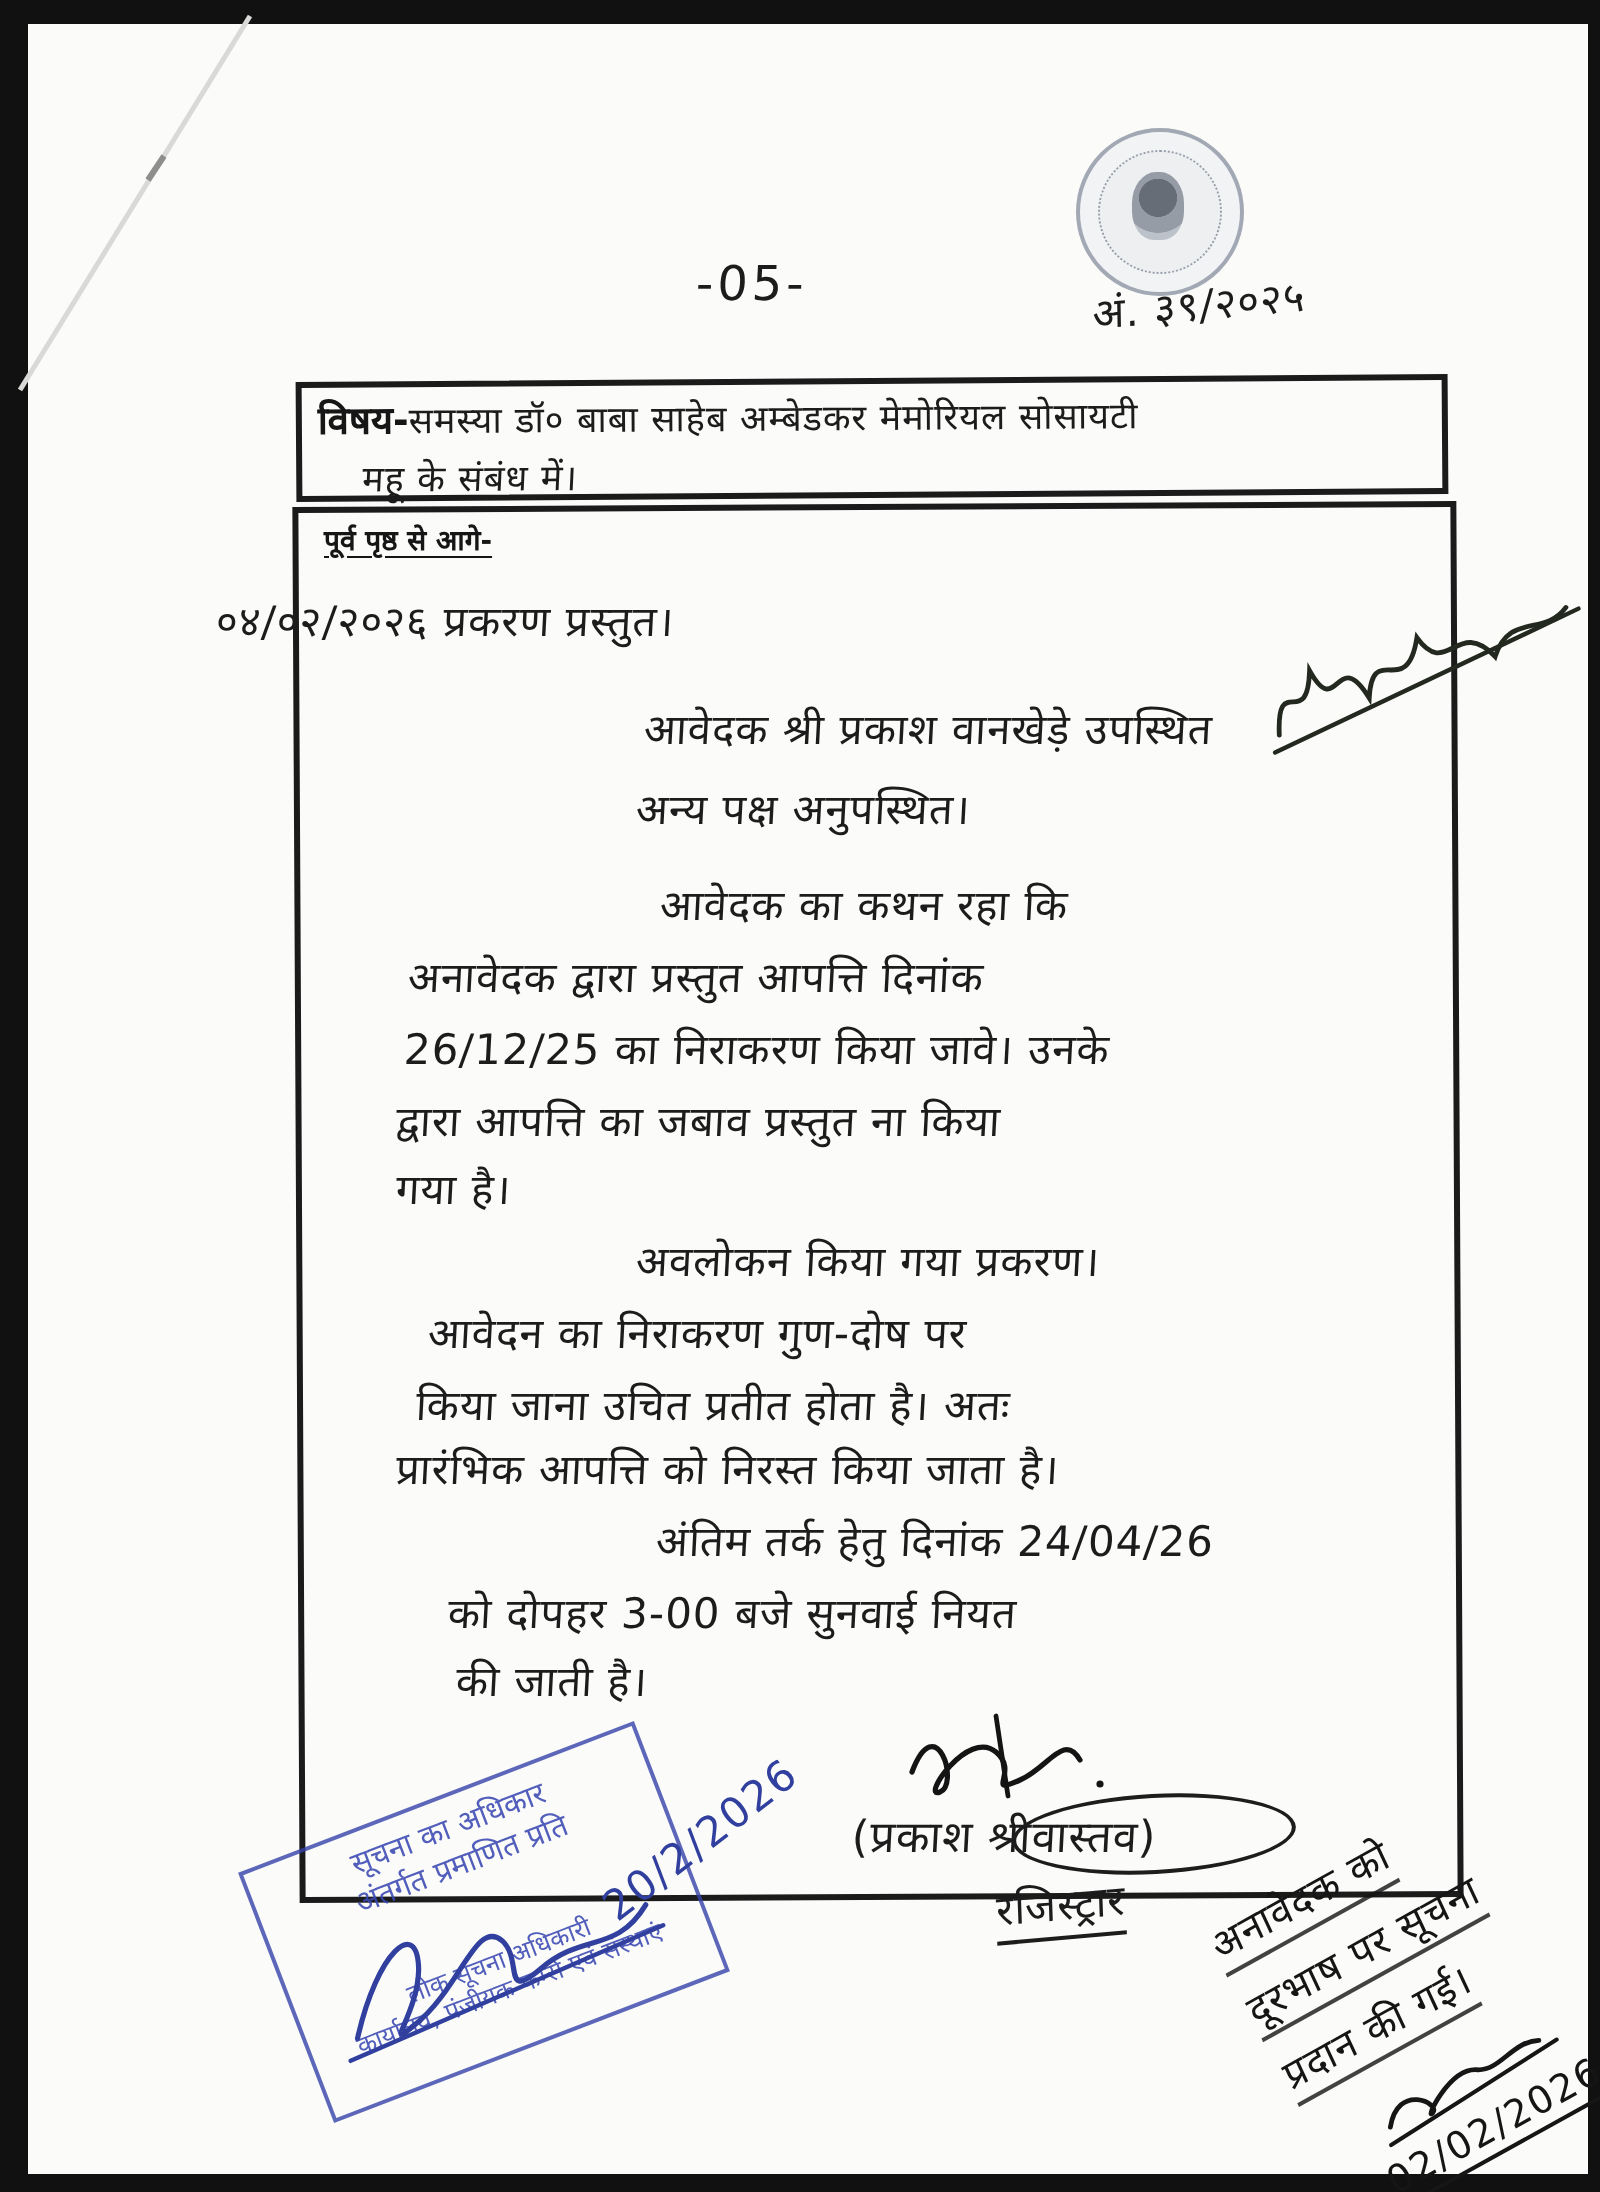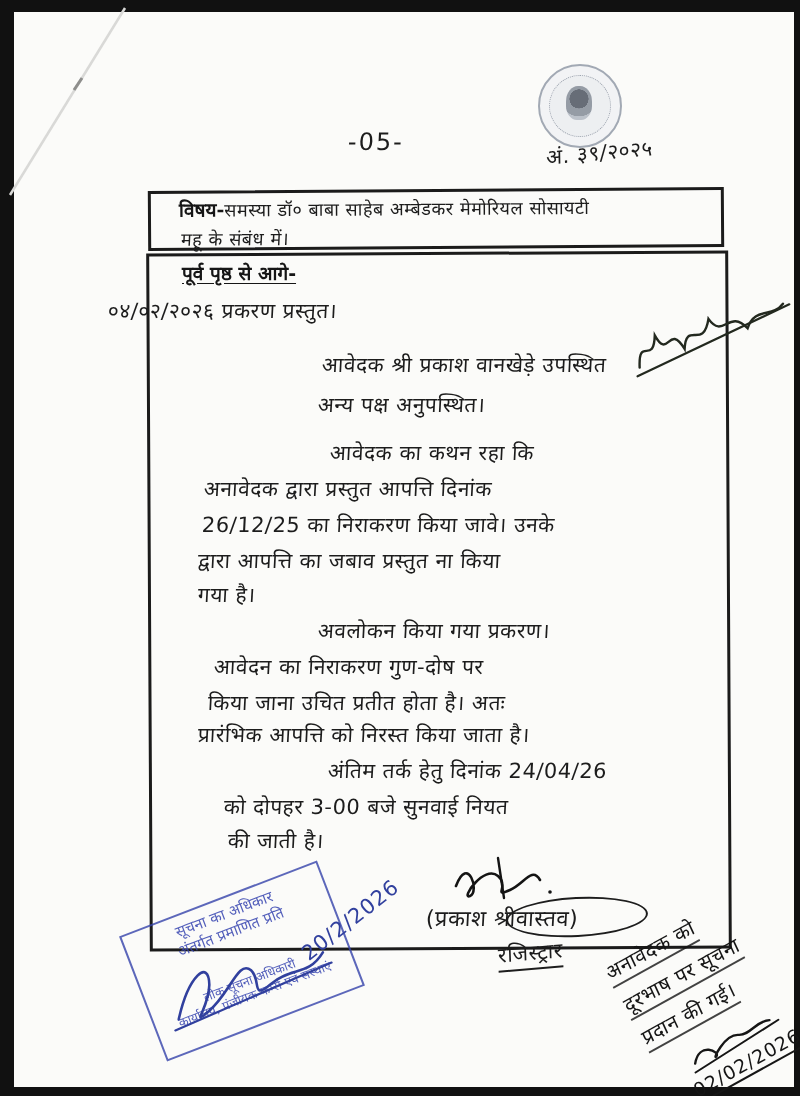--- a/index.html
+++ b/index.html
@@ -15,21 +15,21 @@
     background:#fbfbf9;
   }
   .abs{position:absolute;}
   .hand{
     color:#1c1c1c;
     font-size:21px;
     letter-spacing:.5px;
     white-space:nowrap;
     transform:skewX(-3deg);
   }
-  .printed{color:#161616;font-weight:bold;white-space:nowrap;margin-left:20px;}
+  .printed{color:#161616;font-weight:bold;white-space:nowrap;}
   .box{border:3px solid #1b1b1b;background:transparent;}
   
   .seal{
     width:80px;height:80px;border-radius:50%;
     border:2.5px solid #99a1ad;
     background:#f2f3f5;
     opacity:.9;
   }
   .seal-inner{
     position:absolute;left:9px;top:9px;right:9px;bottom:9px;
@@ -86,21 +86,21 @@
 
   <div class="abs box" style="left:148px;top:189px;width:576px;height:60px;transform:rotate(-0.4deg);padding:3px 8px;box-sizing:border-box;">
     <div style="white-space:nowrap;">
       <span class="printed" style="font-size:19px;">विषय-</span><span class="hand" style="font-size:18px;">समस्या डॉ० बाबा साहेब अम्बेडकर मेमोरियल सोसायटी</span>
     </div>
     <div class="hand" style="font-size:18px;margin-left:22px;margin-top:4px;">महू के संबंध में।</div>
   </div>
 
   <div class="abs box" style="left:148px;top:252px;width:576px;height:692px;transform:rotate(-0.3deg);"></div>
 
-  <div class="abs printed" style="left:162px;top:260px;font-size:19px;text-decoration:underline;text-underline-offset:3px;">पूर्व पृष्ठ से आगे-</div>
+  <div class="abs printed" style="left:162px;top:260px;font-size:14px;text-decoration:underline;text-underline-offset:3px;">पूर्व पृष्ठ से आगे-</div>
 
   <div class="abs hand" style="left:108px;top:296px;">०४/०२/२०२६ प्रकरण प्रस्तुत।</div>
   <div class="abs hand" style="left:322px;top:350px;">आवेदक श्री प्रकाश वानखेड़े उपस्थित</div>
   <div class="abs hand" style="left:318px;top:390px;">अन्य पक्ष अनुपस्थित।</div>
   <div class="abs hand" style="left:330px;top:438px;">आवेदक का कथन रहा कि</div>
   <div class="abs hand" style="left:204px;top:474px;">अनावेदक द्वारा प्रस्तुत आपत्ति दिनांक</div>
   <div class="abs hand" style="left:202px;top:510px;">26/12/25 का निराकरण किया जावे। उनके</div>
   <div class="abs hand" style="left:198px;top:546px;">द्वारा आपत्ति का जबाव प्रस्तुत ना किया</div>
   <div class="abs hand" style="left:198px;top:580px;">गया है।</div>
   <div class="abs hand" style="left:318px;top:616px;">अवलोकन किया गया प्रकरण।</div>

